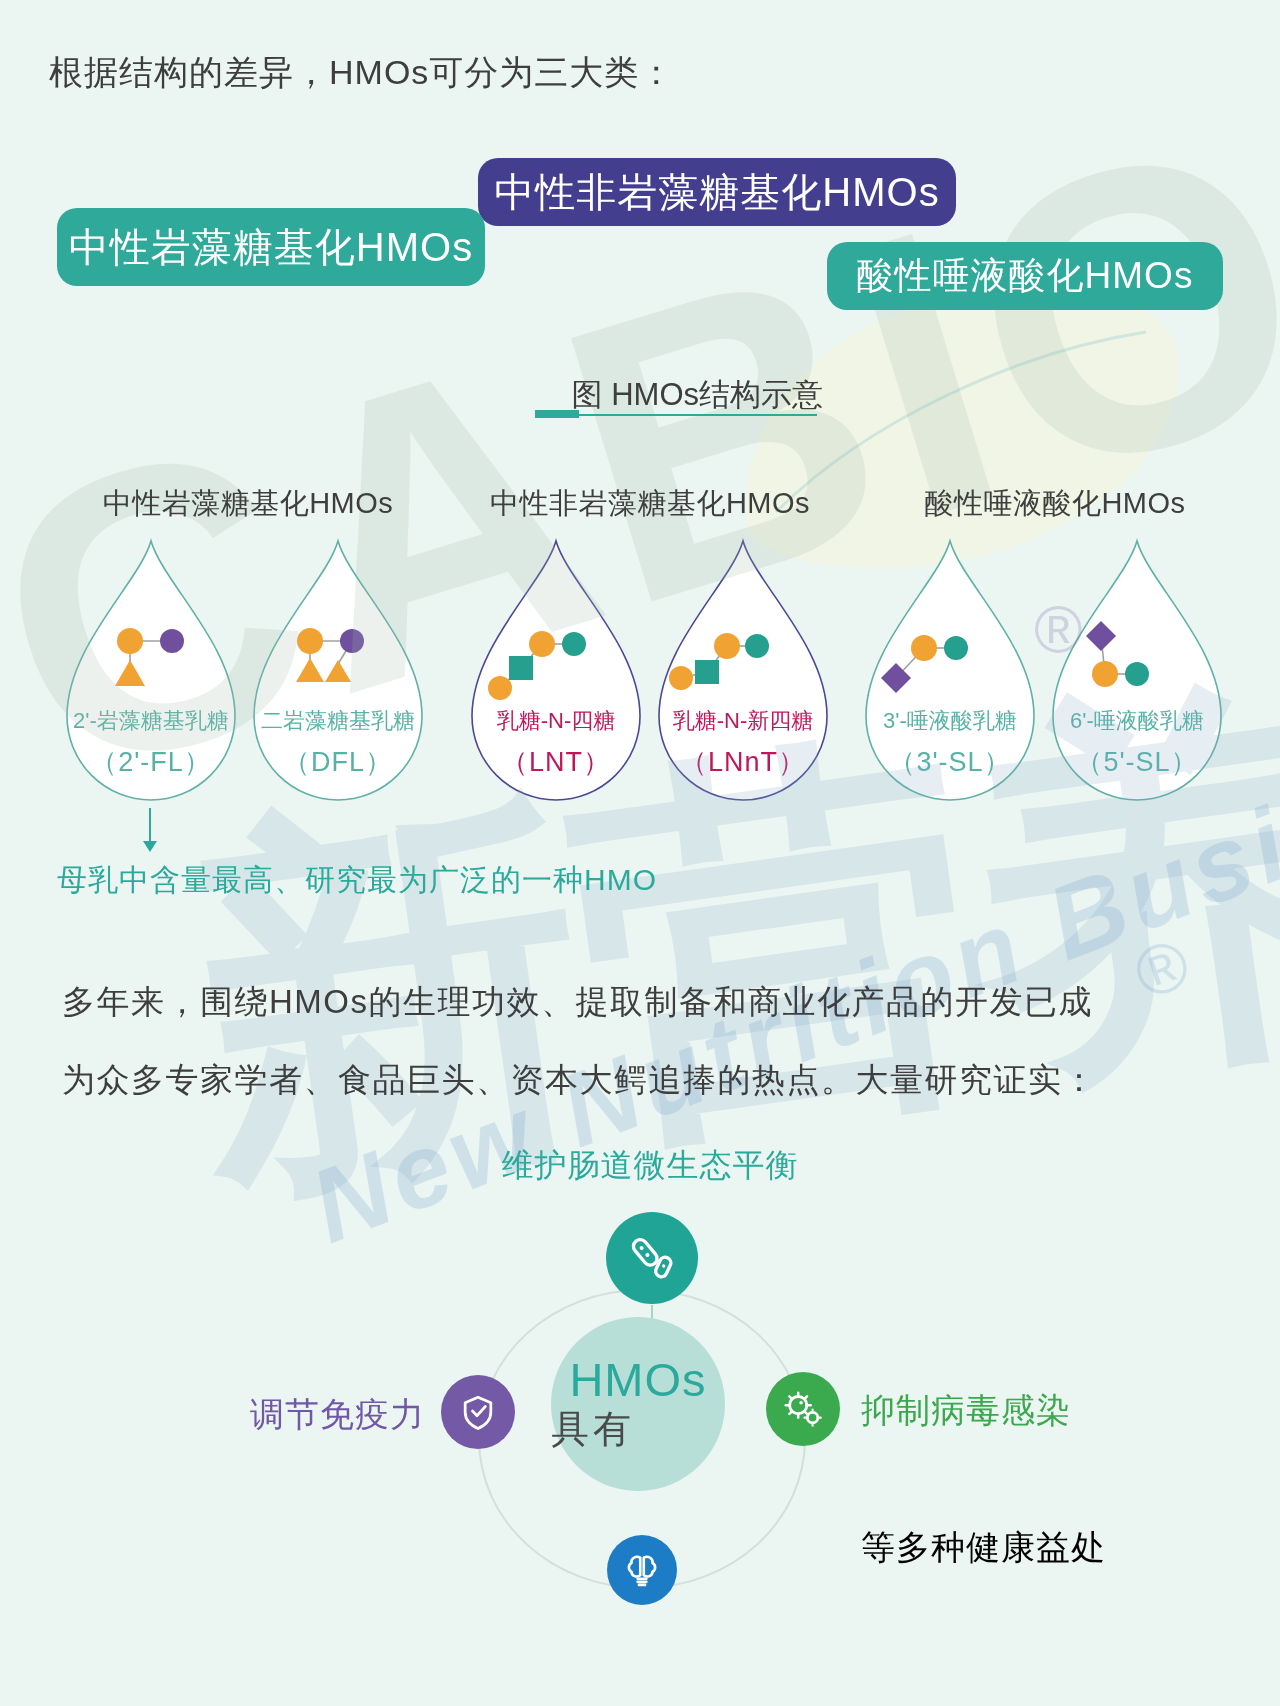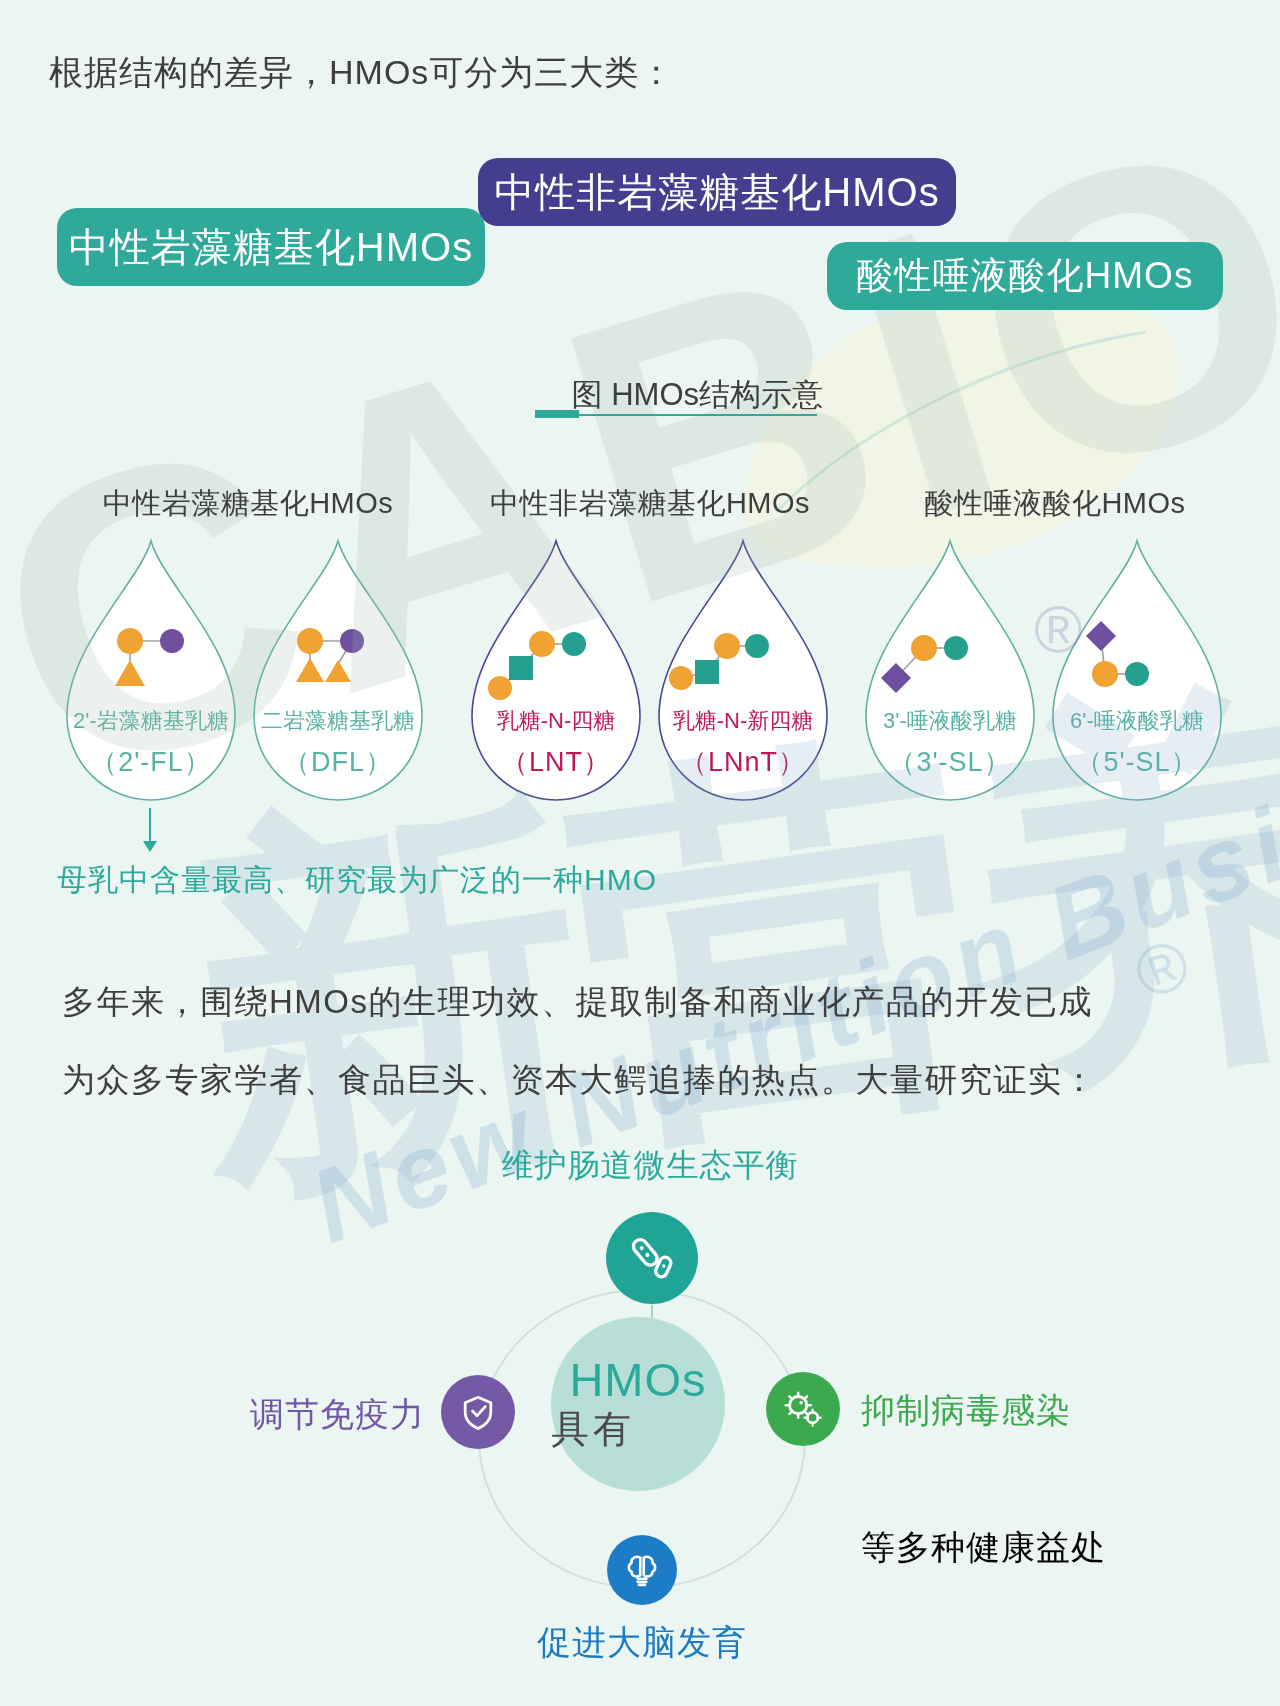--- a/index.html
+++ b/index.html
@@ -267,15 +267,14 @@
       <path d="M2,-14 C7,-17 13,-13 12,-8 C16,-6 16,0 12,2 C12,7 6,9 2,6 Z"></path>
       <line x1="-5" y1="10" x2="5" y2="10"></line>
       <line x1="-5" y1="13.5" x2="5" y2="13.5"></line>
       <line x1="-3.5" y1="17" x2="3.5" y2="17"></line>
     </svg>
   </div>
 
   <div class="abs lbl lbl-left">调节免疫力</div>
   <div class="abs lbl lbl-right">抑制病毒感染</div>
   <div class="abs lbl lbl-extra">等多种健康益处</div>
-  <div class="abs lbl lbl-bottom">促进大脑发育</div>
 
 </div>
 
 </body></html>

